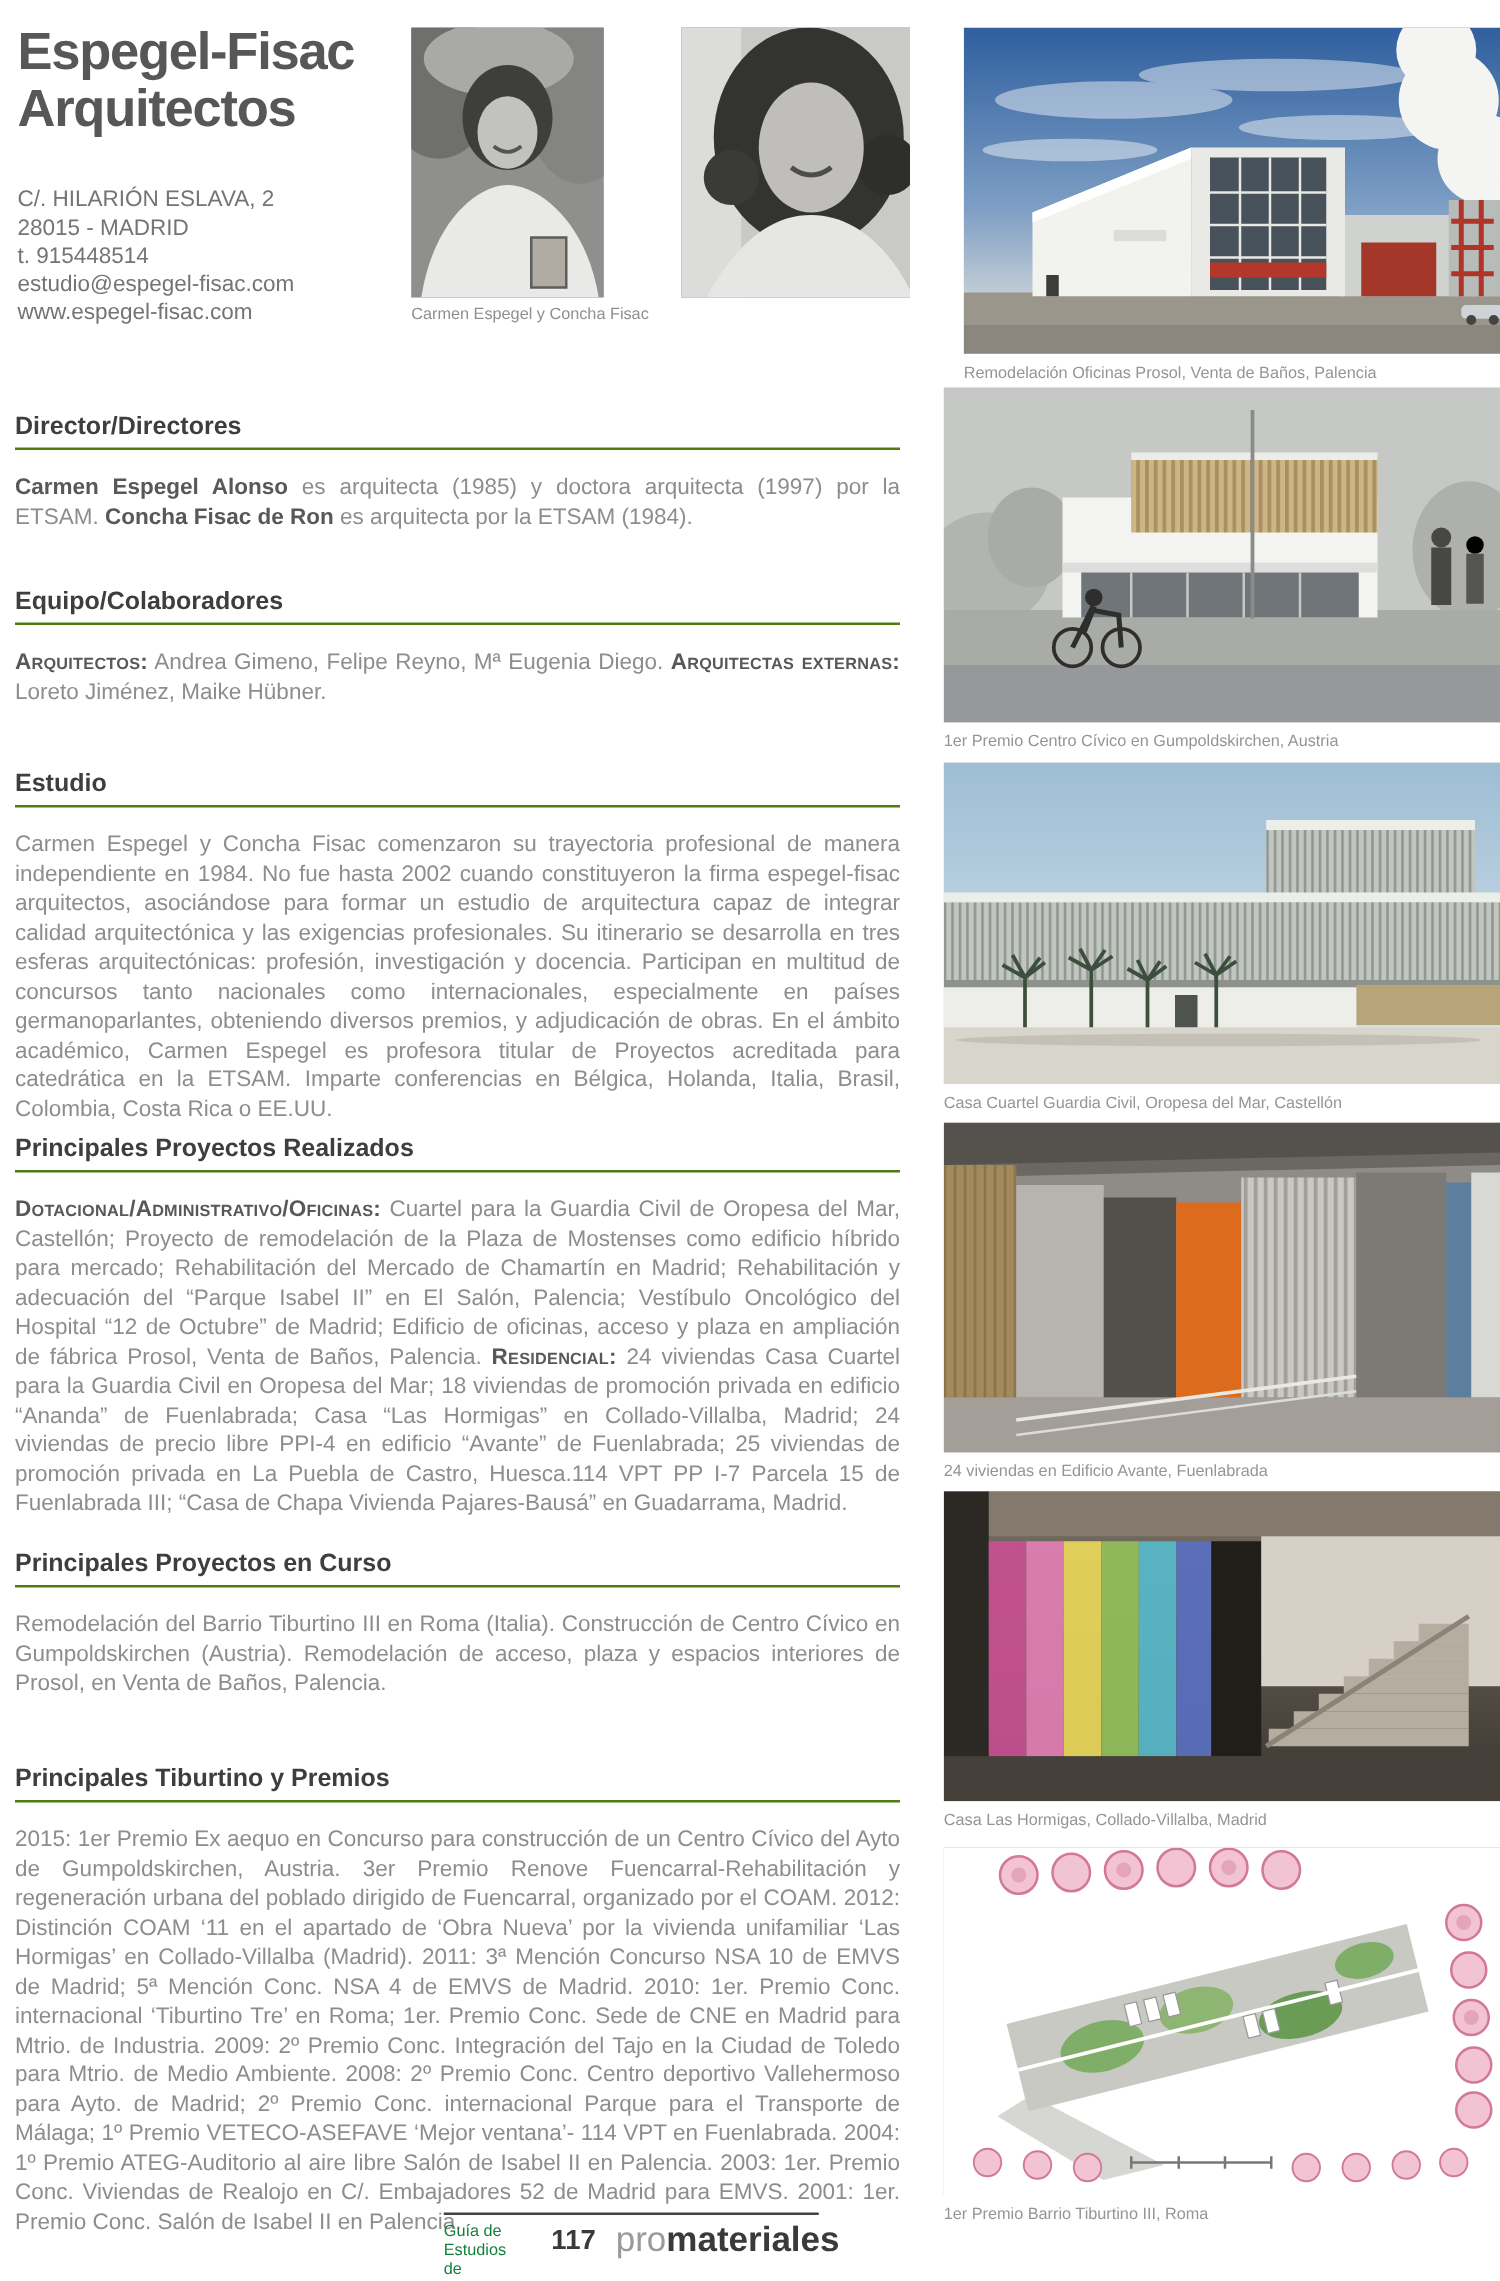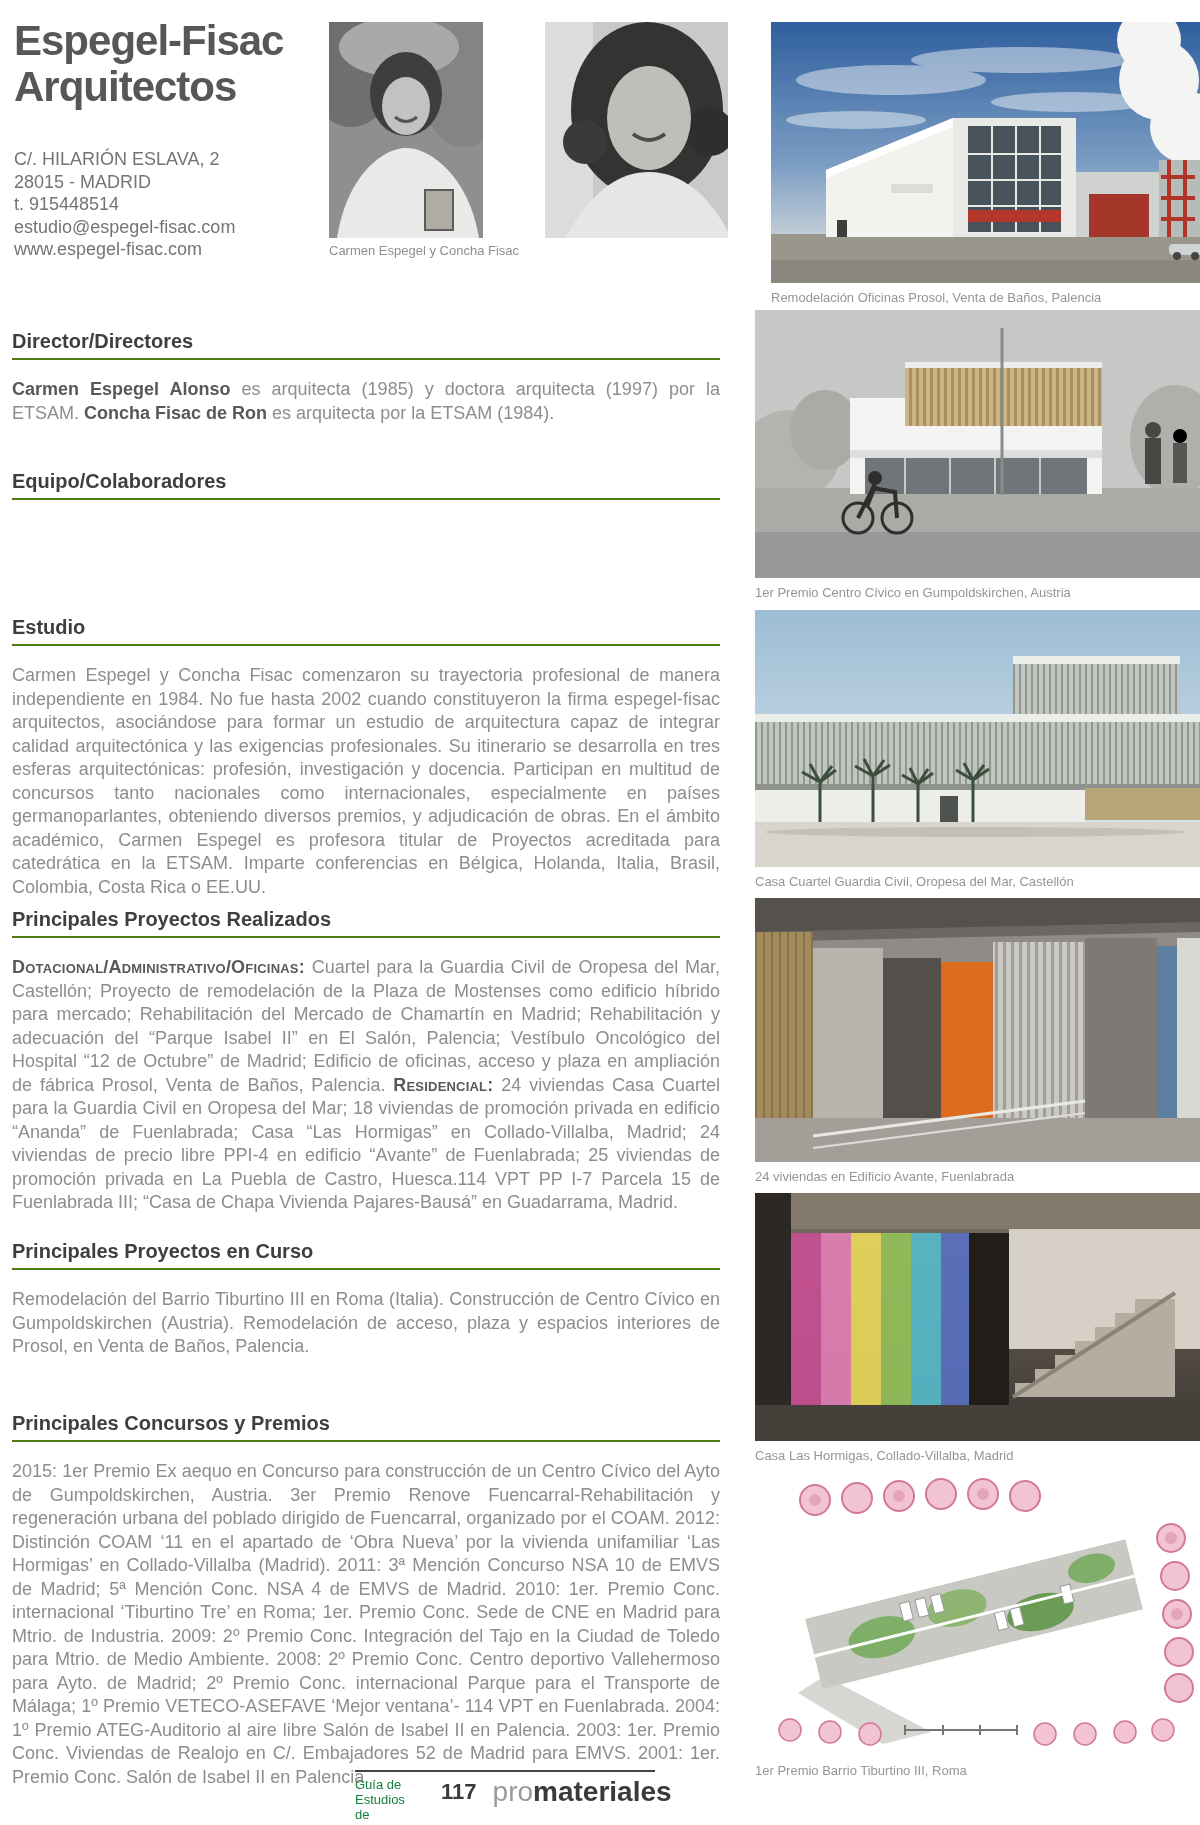--- a/index.html
+++ b/index.html
@@ -99,39 +99,40 @@
   </div>
   <div class="portraits-caption">Carmen Espegel y Concha Fisac</div>
 
   <section class="sec s-directors">
     <h2>Director/Directores</h2>
     <p class="body"><span class="lead">Carmen Espegel Alonso</span><span> es arquitecta (1985) y doctora arquitecta (1997) por la ETSAM. </span><span class="lead">Concha Fisac de Ron</span><span> es arquitecta por la ETSAM (1984).</span></p>
   </section>
 
   <section class="sec s-team">
     <h2>Equipo/Colaboradores</h2>
+    <p class="body"><span class="sc">Arquitectos:</span><span> Andrea Gimeno, Felipe Reyno, Mª Eugenia Diego. </span><span class="sc">Arquitectas externas:</span><span> Loreto Jiménez, Maike Hübner.</span></p>
   </section>
 
   <section class="sec s-studio">
     <h2>Estudio</h2>
     <p class="body">Carmen Espegel y Concha Fisac comenzaron su trayectoria profesional de manera independiente en 1984. No fue hasta 2002 cuando constituyeron la firma espegel-fisac arquitectos, asociándose para formar un estudio de arquitectura capaz de integrar calidad arquitectónica y las exigencias profesionales. Su itinerario se desarrolla en tres esferas arquitectónicas: profesión, investigación y docencia. Participan en multitud de concursos tanto nacionales como internacionales, especialmente en países germanoparlantes, obteniendo diversos premios, y adjudicación de obras. En el ámbito académico, Carmen Espegel es profesora titular de Proyectos acreditada para catedrática en la ETSAM. Imparte conferencias en Bélgica, Holanda, Italia, Brasil, Colombia, Costa Rica o EE.UU.</p>
   </section>
 
   <section class="sec s-built">
     <h2>Principales Proyectos Realizados</h2>
     <p class="body"><span class="sc">Dotacional/Administrativo/Oficinas:</span><span> Cuartel para la Guardia Civil de Oropesa del Mar, Castellón; Proyecto de remodelación de la Plaza de Mostenses como edificio híbrido para mercado; Rehabilitación del Mercado de Chamartín en Madrid; Rehabilitación y adecuación del “Parque Isabel II” en El Salón, Palencia; Vestíbulo Oncológico del Hospital “12 de Octubre” de Madrid; Edificio de oficinas, acceso y plaza en ampliación de fábrica Prosol, Venta de Baños, Palencia. </span><span class="sc">Residencial:</span><span> 24 viviendas Casa Cuartel para la Guardia Civil en Oropesa del Mar; 18 viviendas de promoción privada en edificio “Ananda” de Fuenlabrada; Casa “Las Hormigas” en Collado-Villalba, Madrid; 24 viviendas de precio libre PPI-4 en edificio “Avante” de Fuenlabrada; 25 viviendas de promoción privada en La Puebla de Castro, Huesca.114 VPT PP I-7 Parcela 15 de Fuenlabrada III; “Casa de Chapa Vivienda Pajares-Bausá” en Guadarrama, Madrid.</span></p>
   </section>
 
   <section class="sec s-ongoing">
     <h2>Principales Proyectos en Curso</h2>
     <p class="body">Remodelación del Barrio Tiburtino III en Roma (Italia). Construcción de Centro Cívico en Gumpoldskirchen (Austria). Remodelación de acceso, plaza y espacios interiores de Prosol, en Venta de Baños, Palencia.</p>
   </section>
 
   <section class="sec s-awards">
-    <h2>Principales Concursos y Premios</h2>
+    <h2>Principales Tiburtino y Premios</h2>
     <p class="body">2015: 1er Premio Ex aequo en Concurso para construcción de un Centro Cívico del Ayto de Gumpoldskirchen, Austria. 3er Premio Renove Fuencarral-Rehabilitación y regeneración urbana del poblado dirigido de Fuencarral, organizado por el COAM. 2012: Distinción COAM ‘11 en el apartado de ‘Obra Nueva’ por la vivienda unifamiliar ‘Las Hormigas’ en Collado-Villalba (Madrid). 2011: 3ª Mención Concurso NSA 10 de EMVS de Madrid; 5ª Mención Conc. NSA 4 de EMVS de Madrid. 2010: 1er. Premio Conc. internacional ‘Tiburtino Tre’ en Roma; 1er. Premio Conc. Sede de CNE en Madrid para Mtrio. de Industria. 2009: 2º Premio Conc. Integración del Tajo en la Ciudad de Toledo para Mtrio. de Medio Ambiente. 2008: 2º Premio Conc. Centro deportivo Vallehermoso para Ayto. de Madrid; 2º Premio Conc. internacional Parque para el Transporte de Málaga; 1º Premio VETECO-ASEFAVE ‘Mejor ventana’- 114 VPT en Fuenlabrada. 2004: 1º Premio ATEG-Auditorio al aire libre Salón de Isabel II en Palencia. 2003: 1er. Premio Conc. Viviendas de Realojo en C/. Embajadores 52 de Madrid para EMVS. 2001: 1er. Premio Conc. Salón de Isabel II en Palencia.</p>
   </section>
 
   <figure class="fig f1">
     <div class="img">
       <svg viewBox="0 0 445 261" preserveAspectRatio="none">
         <defs>
           <linearGradient id="sky1" x1="0" y1="0" x2="0" y2="1">
             <stop offset="0" stop-color="#2f5f9e"></stop>
               <stop offset="0.55" stop-color="#7d9ec4"></stop>

